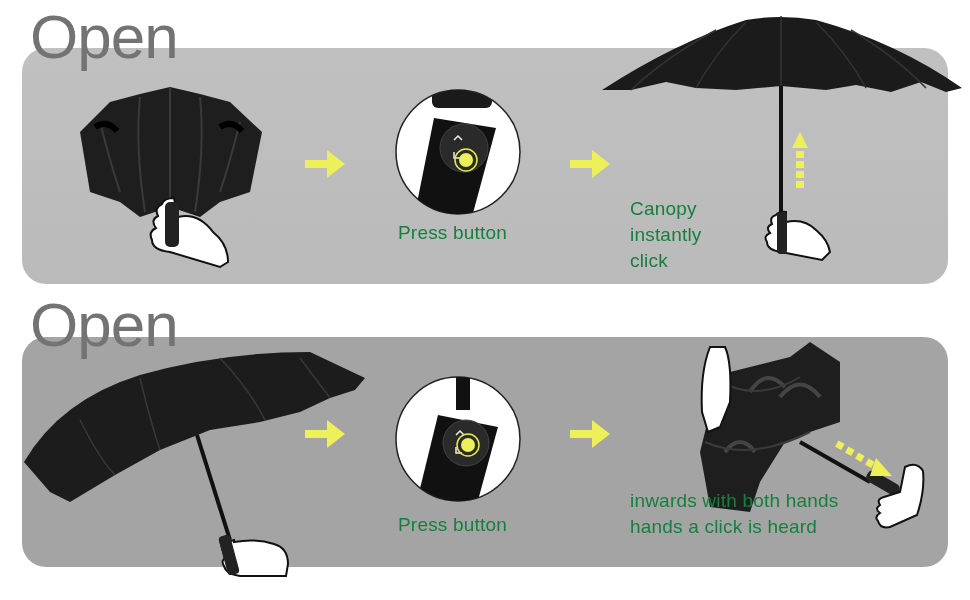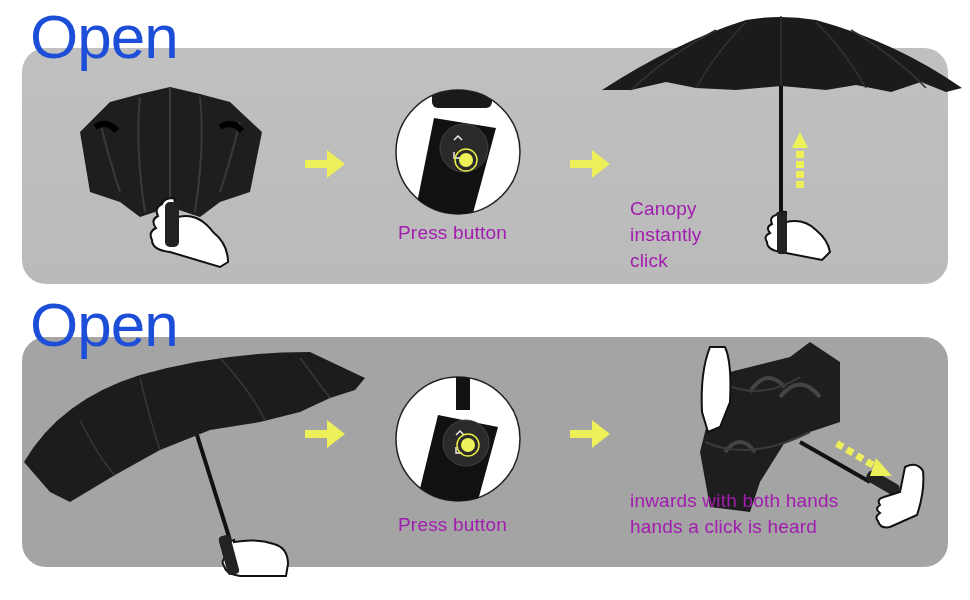--- a/index.html
+++ b/index.html
@@ -1,25 +1,25 @@
 <!DOCTYPE html>
 <html><head>
 <meta charset="utf-8">
 <style>
   html, body { margin:0; padding:0; }
   body { width:970px; height:600px; background:#ffffff; position:relative; overflow:hidden;
          font-family:"Liberation Sans", "DejaVu Sans", sans-serif; }
   .panel { position:absolute; left:22px; width:926px; border-radius:24px; }
   .panel.open { top:48px; height:236px; background:linear-gradient(180deg,#c0c0c0 0%,#bababa 100%); }
   .panel.close { top:337px; height:230px; background:#a4a4a4; }
-  .section-title { position:absolute; left:30px; margin:0; font-weight:400; color:#1d4ed8;
+  .section-title { position:absolute; left:30px; margin:0; font-weight:400; color:#737373;
                    font-size:62px; letter-spacing:-1px; line-height:1; z-index:3; }
   .title-open { top:6px; }
   .title-close { top:294px; }
-  .caption { position:absolute; color:#a21caf; font-size:19px; line-height:26px; font-weight:400; z-index:4; letter-spacing:0.2px; }
+  .caption { position:absolute; color:#15803d; font-size:19px; line-height:26px; font-weight:400; z-index:4; letter-spacing:0.2px; }
   .caption span { display:block; }
   .arrow { position:absolute; z-index:4; }
   .illus { position:absolute; z-index:2; }
 </style>
 </head>
 <body>
 
 <h1 class="section-title title-open">Open</h1>
 <div class="panel open"></div>
 

